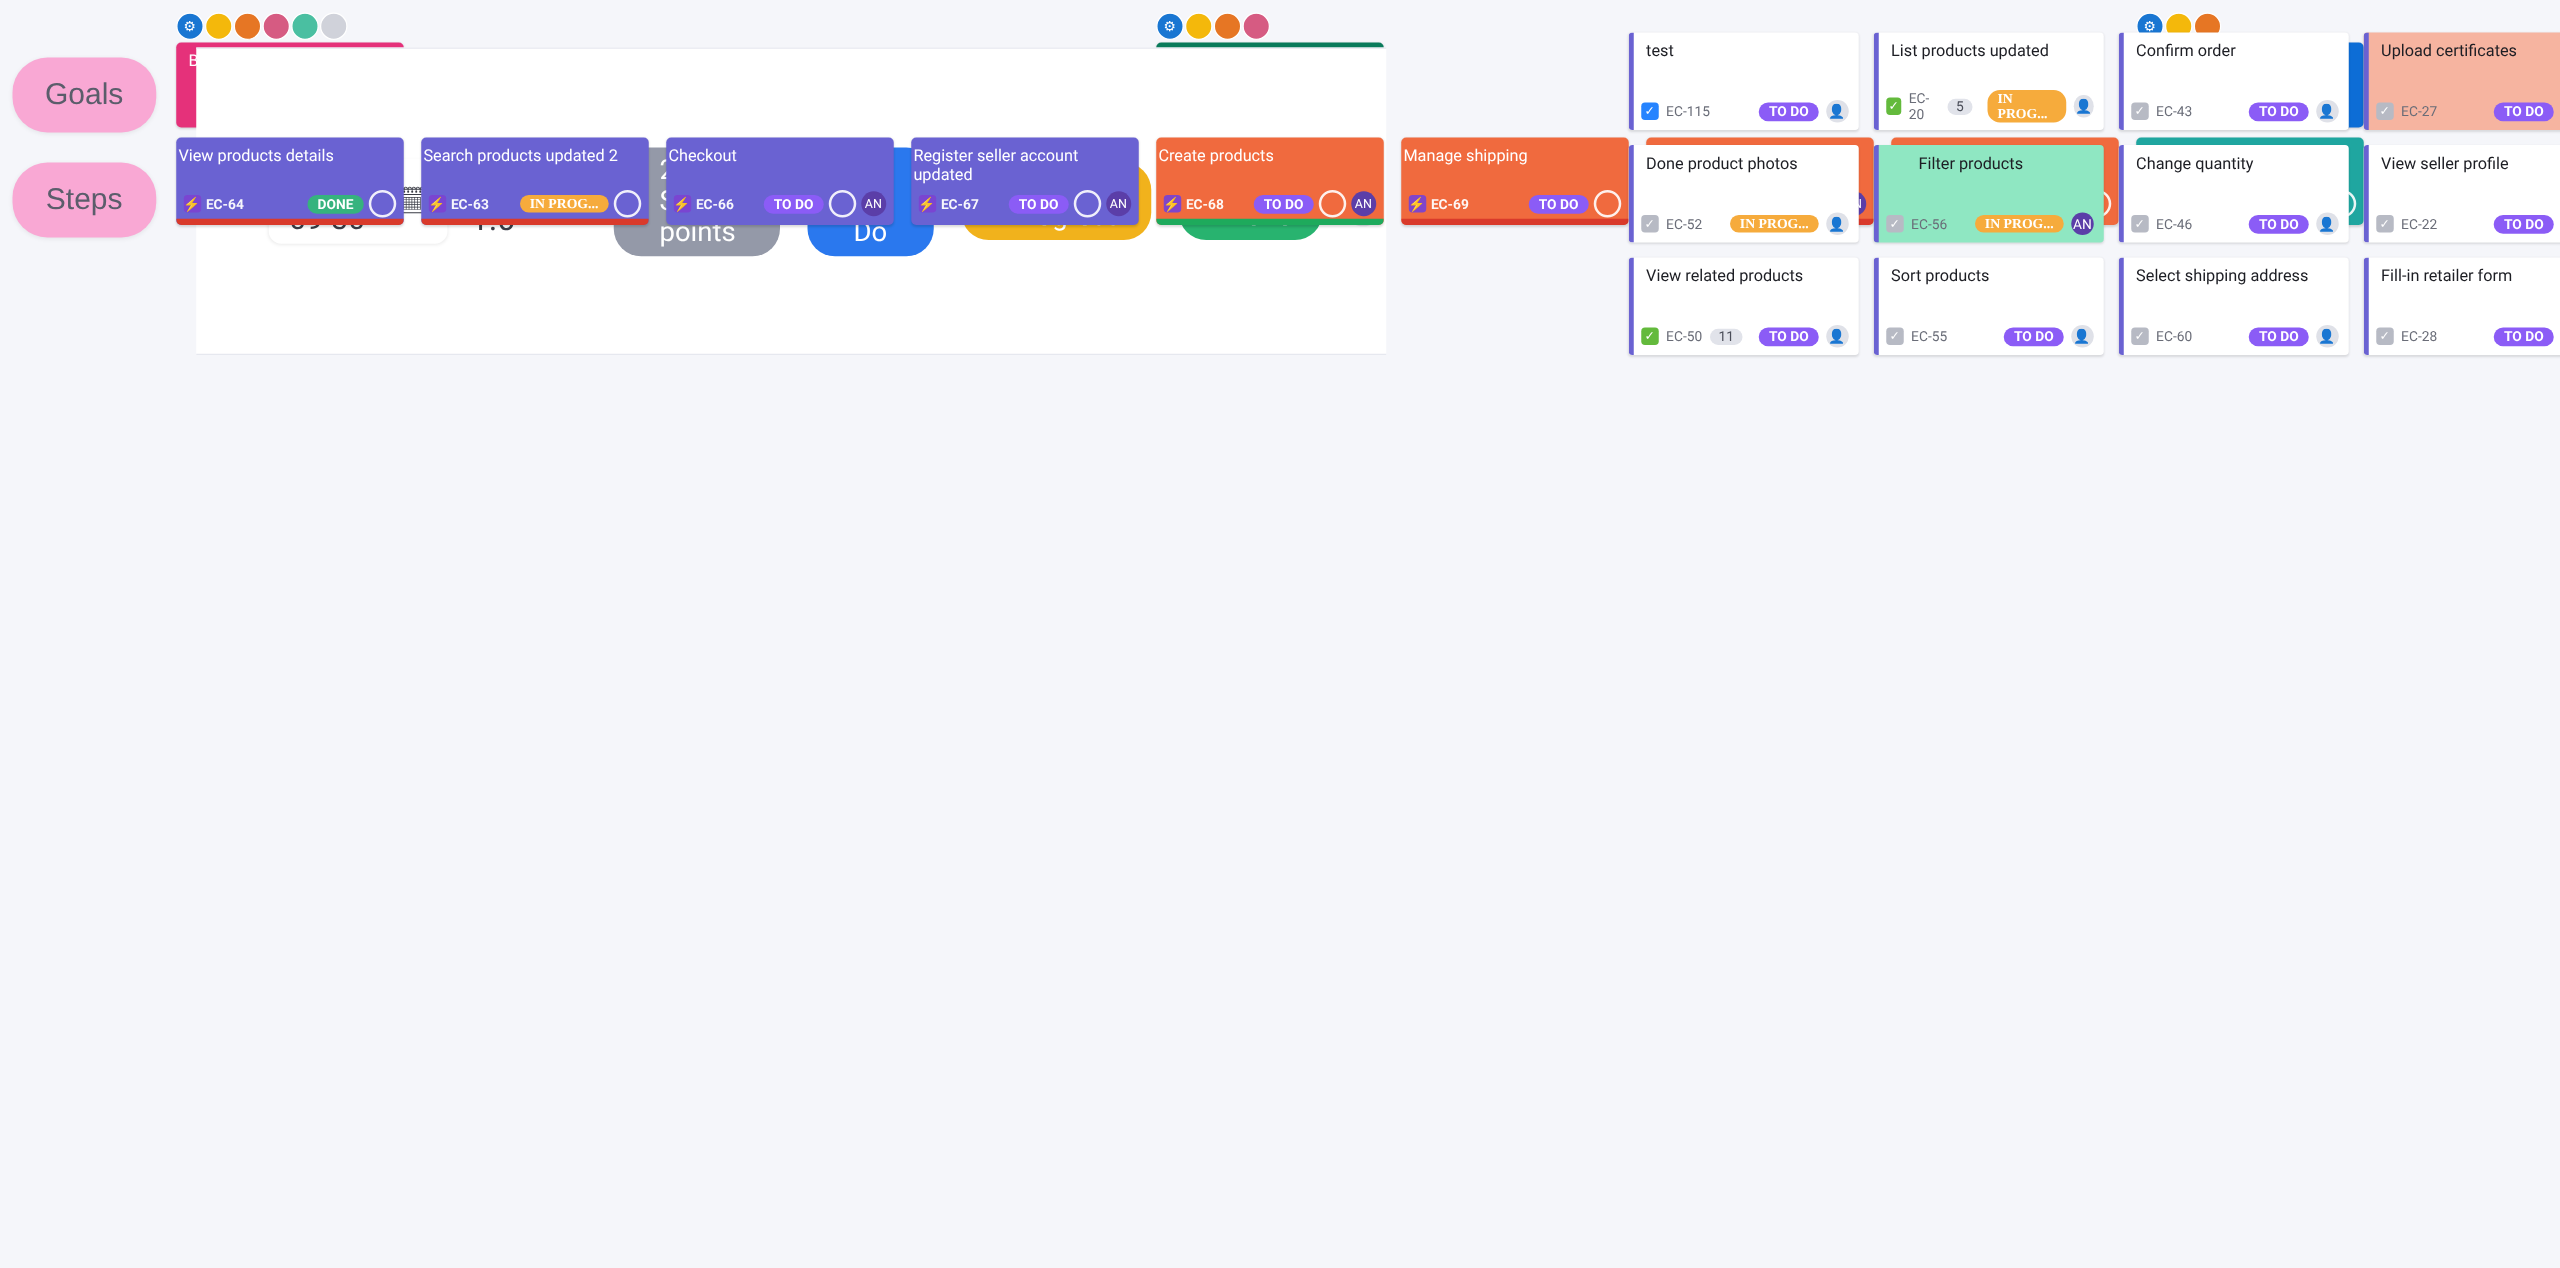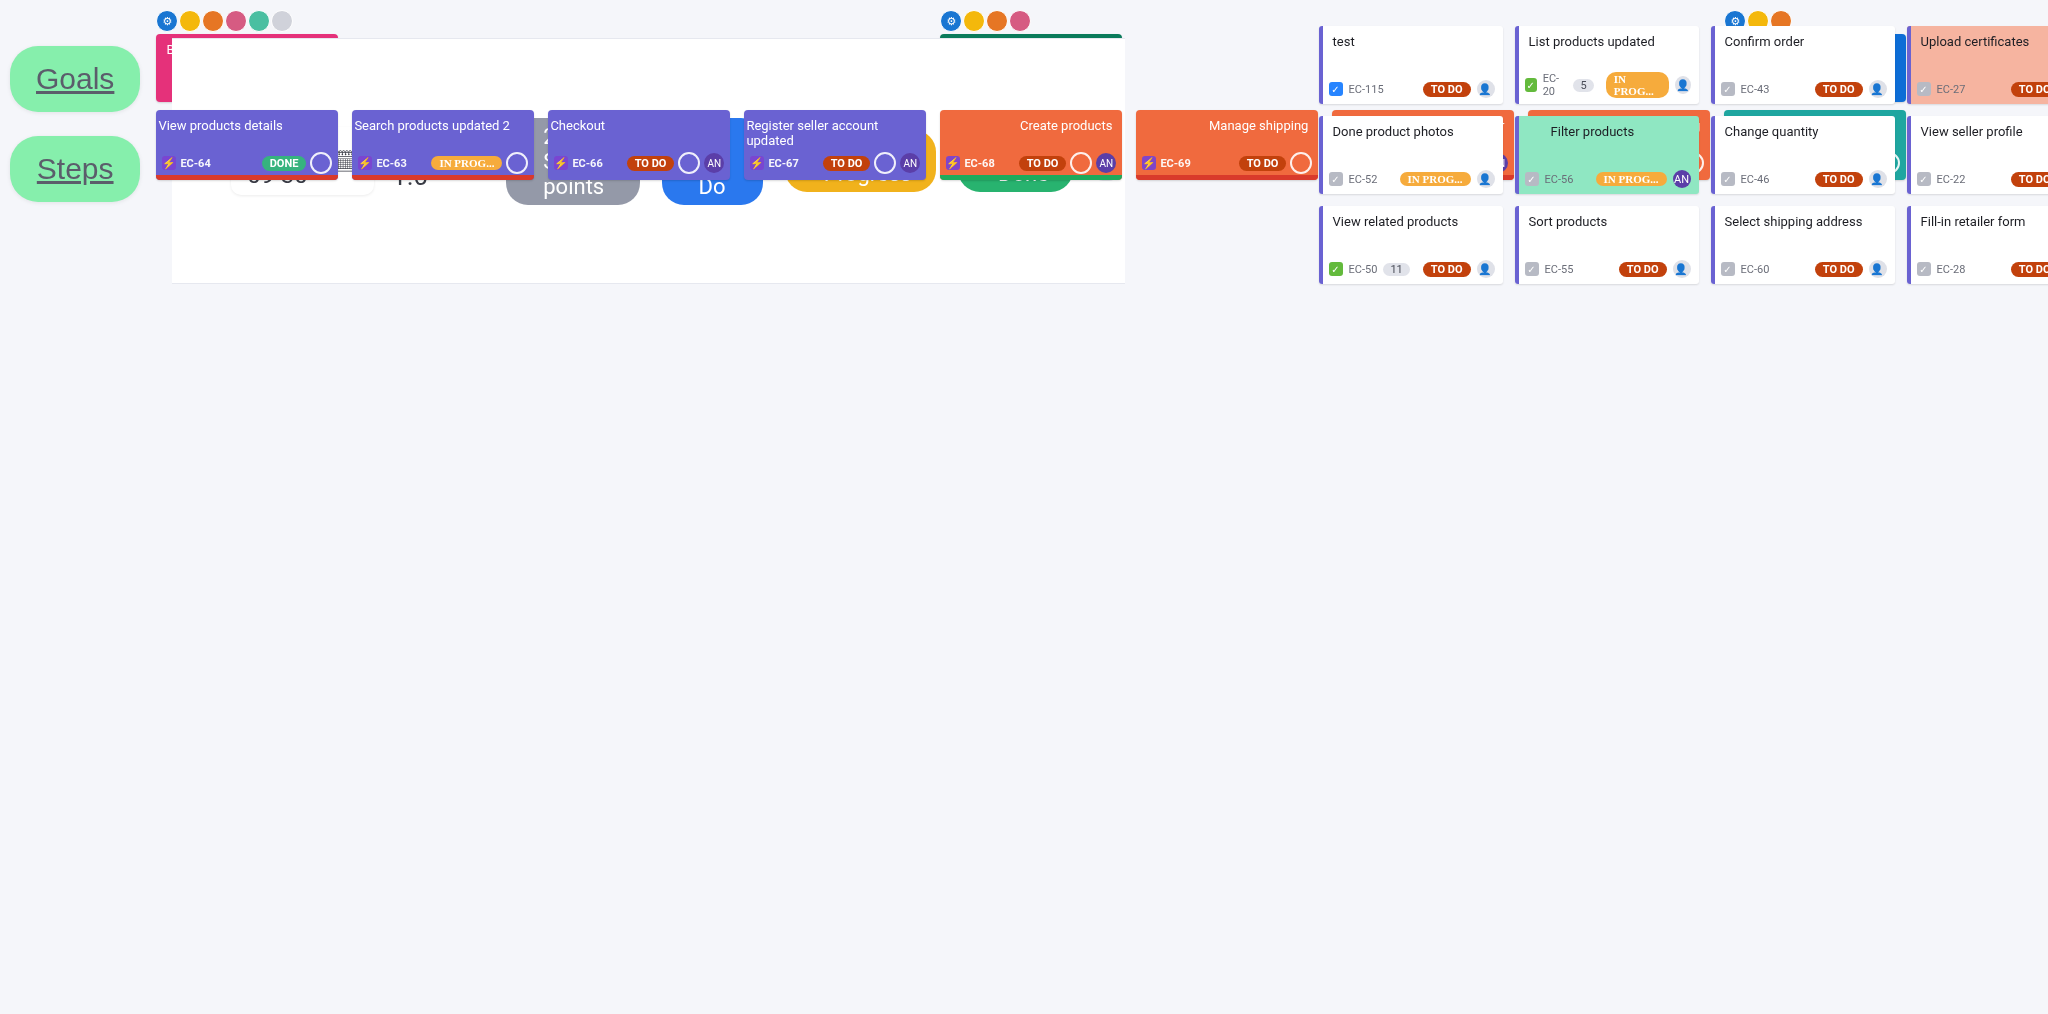--- a/index.html
+++ b/index.html
@@ -1,20 +1,20 @@
 <!DOCTYPE html>
 <html><head>
 <meta charset="utf-8">
 <style>
   * { box-sizing: border-box; margin: 0; padding: 0; }
   body { font-family: -apple-system, BlinkMacSystemFont, "Segoe UI", Roboto, sans-serif; background: #f5f6fa; width: 2048px; height: 1014px; overflow: hidden; font-size: 14px; }
 
   .layout { display: flex; gap: 16px; padding: 10px 12px 0 10px; }
   .left-rail { width: 152px; display: flex; flex-direction: column; gap: 24px; }
-  .rail-btn { background: #86efac; border: none; border-radius: 28px; padding: 16px 26px; font-size: 30px; color: #5b5d6b; box-shadow: 0 1px 4px rgba(0,0,0,.08); cursor: pointer; text-align: center; text-decoration: underline; }
+  .rail-btn { background: #f9a8d4; border: none; border-radius: 28px; padding: 16px 26px; font-size: 24px; color: #5b5d6b; box-shadow: 0 1px 4px rgba(0,0,0,.08); cursor: pointer; text-align: center; }
 
   .board { flex: 1; min-width: 0; }
   .row { display: grid; grid-template-columns: repeat(9, 182px); gap: 14px; }
 
   
   .avatar-row { display: flex; gap: 1px; margin-bottom: 2px; }
   .mini-av { width: 22px; height: 22px; border-radius: 50%; border: 1.5px solid #fff; display: inline-flex; align-items: center; justify-content: center; font-size: 11px; color: #fff; }
   .av-gear { background:#1976d2; }
   .av-y { background:#f4b80b; }
   .av-g { background:#e67624; }
@@ -27,21 +27,21 @@
 
   
   .step-card { position: relative; height: 70px; border-radius: 4px; padding: 8px 10px 4px 2px; color:#fff; font-size:13px; box-shadow:0 1px 2px rgba(0,0,0,.15); overflow:hidden; }
   .step-bottom { position:absolute; left:6px; right:6px; bottom:6px; display:flex; align-items:center; gap:4px; font-size:11px; }
   .step-id { font-weight:700; opacity:.95; display:flex; align-items:center; gap:4px;}
   .step-id .bolt { width:14px;height:14px;border-radius:3px;background:#7b44d1;display:inline-flex;align-items:center;justify-content:center;font-size:11px;}
   .spacer { flex:1; }
   .status-pill { border-radius:10px; padding:1px 8px; font-size:11px; font-weight:700; }
   .pill-done { background:#36b37e; color:#fff;}
   .pill-inprog { background:#f6ab3c; color:#fff;font-family:Liberation Serif, serif;}
-  .pill-todo { background:#c2410c; color:#fff;}
+  .pill-todo { background:#8b5cf6; color:#fff;}
   .ring { width:22px;height:22px;border-radius:50%;border:2px solid #fff;opacity:.9;}
   .chip-av { width:20px;height:20px;border-radius:50%;background:#5b3ea8;color:#fff;display:inline-flex;align-items:center;justify-content:center;font-size:10px;}
   .red-stripe { position:absolute; left:0; right:0; bottom:0; height:5px; background:#d93a2b;}
   .green-stripe { position:absolute; left:0; right:0; bottom:0; height:5px; background:#1eaa5c;}
 
   
   .release { display:flex; align-items:center; gap:22px; padding:14px 8px 14px 16px; background:#fff; border-top:1px solid #e6e8ef; border-bottom:1px solid #e6e8ef; margin-top:28px; }
   .release .left-set { display:flex; align-items:center; gap:18px; }
   .chev-box { width:36px;height:36px;border-radius:6px;background:#ecedf2; display:flex;align-items:center;justify-content:center; color:#5b5d6b; cursor:pointer;}
   .date-pill { display:flex; align-items:center; gap:12px; background:#fff; border-radius:10px; padding:6px 16px; box-shadow:0 1px 3px rgba(0,0,0,.08); font-size:24px; color:#3a3c46;}
@@ -67,21 +67,21 @@
   .tic.gray{background:#b7bac4;}
   .num-b { background:#e1e3ea;border-radius:10px;padding:0 7px;color:#4a4d58;}
   .asgn { width:18px;height:18px;border-radius:50%;background:#dfe1e8;color:#5b5d6b;display:inline-flex;align-items:center;justify-content:center;font-size:11px;}
   .asgn.an{background:#5b3ea8;color:#fff;}
 
   
   .c-pink  { background:#e5317a; }
   .c-green { background:#0a7b5b; }
   .c-blue  { background:#0d6dd6; }
   .c-purple{ background:#6a62d2; }
-  .c-orange{ background:#f06a3e;text-align:right; }
+  .c-orange{ background:#f06a3e; }
   .c-teal  { background:#1fa6a0; }
   .edge-purple{background:#6a62d2;}
   .fill-sal   {background:#f6b4a0 !important;}
   .fill-mint  {background:#8fe7c2 !important;padding-left:36px;}
 </style>
 </head>
 <body>
 
 <div class="layout">
   <div class="left-rail">

